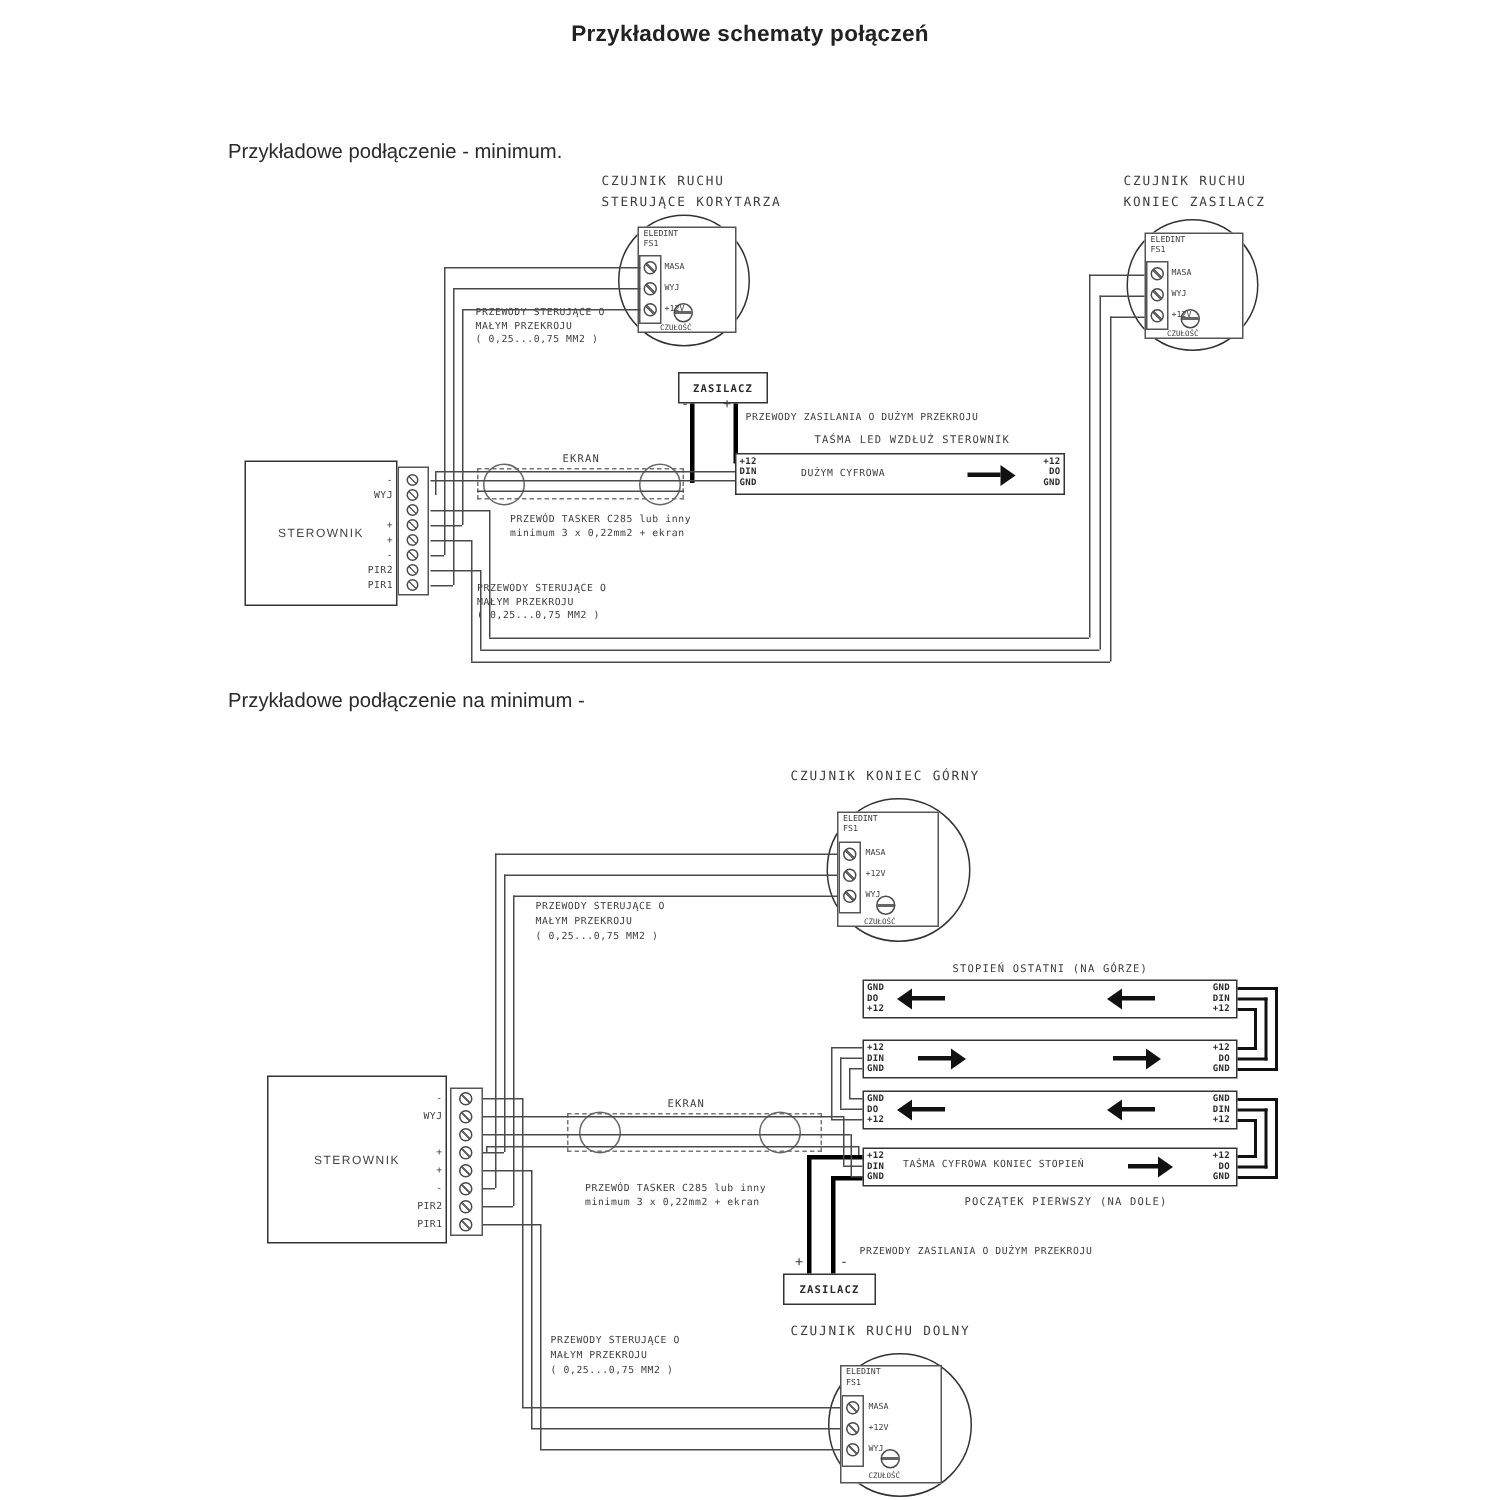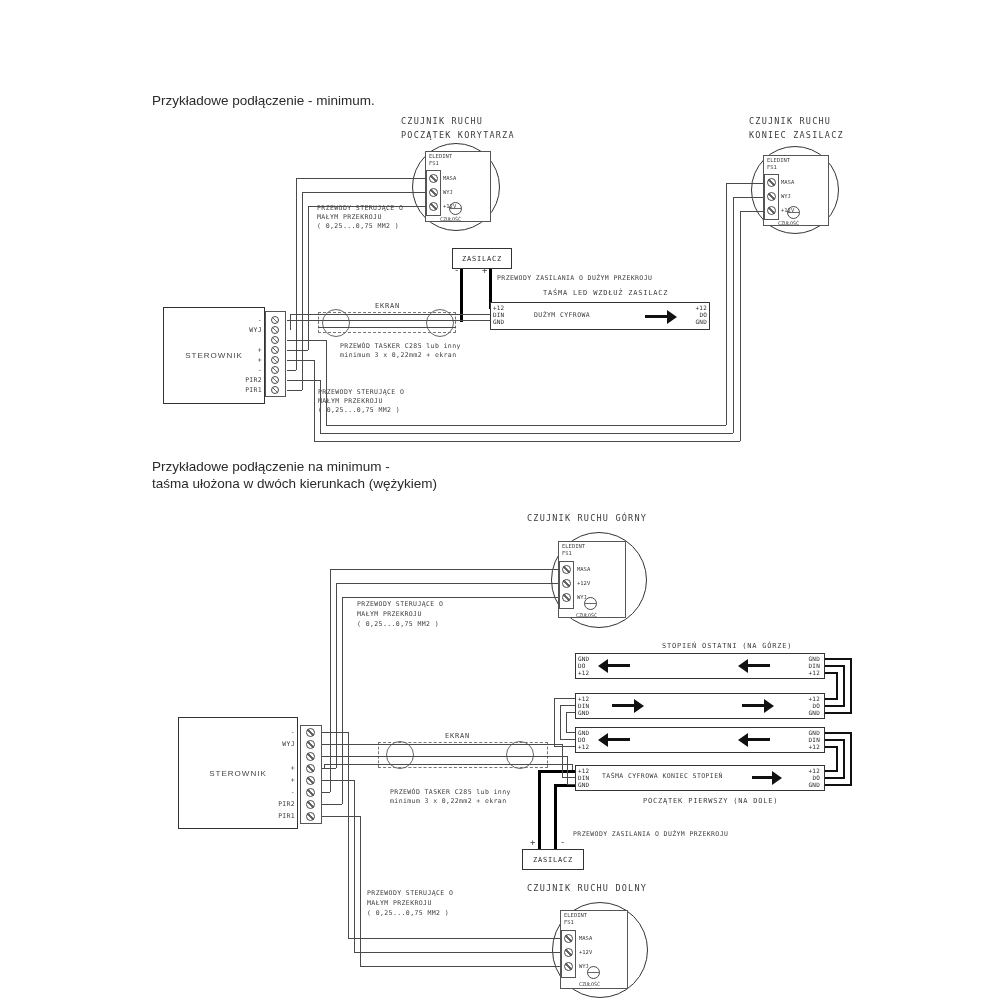--- a/index.html
+++ b/index.html
@@ -11,21 +11,21 @@
   .title { position:absolute; left:0; right:0; text-align:center; font-family:"Liberation Sans",sans-serif;
            font-size:15px; font-weight:bold; color:#222; letter-spacing:.2px; }
   .h2 { position:absolute; font-family:"Liberation Sans",sans-serif; font-size:13.5px; color:#2a2a2a; white-space:nowrap; }
   
   .t8 { font-size:8.5px; letter-spacing:1.2px; }
   .t7 { font-size:7px; letter-spacing:.8px; }
   .t65 { font-size:6.5px; letter-spacing:.4px; }
   .t6 { font-size:6px; letter-spacing:.2px; }
   .t55 { font-size:5.5px; letter-spacing:0; }
   .t5 { font-size:5px; letter-spacing:0; }
-  .bold { font-weight:normal; color:#2a2a2a; }
+  .bold { font-weight:bold; color:#2a2a2a; }
   
   .w { position:absolute; background:#4a4a4a; }
   .w2 { position:absolute; background:#111; }
   .wt { position:absolute; background:#000; }
   
   .box { position:absolute; border:1.5px solid #333; background:#fff; }
   .box1 { position:absolute; border:1px solid #555; background:#fff; }
   .dash { position:absolute; border:1px dashed #777; background:transparent; }
   .circle { position:absolute; border:1.5px solid #333; border-radius:50%; background:#fff; }
   .ccirc { position:absolute; border:1px solid #666; border-radius:50%; background:transparent; }
@@ -43,25 +43,26 @@
                    border-right:10px solid #111; border-top:7px solid transparent; border-bottom:7px solid transparent; }
   .ctr { display:flex; align-items:center; justify-content:center; }
   .ctrl-lbl { position:absolute; width:40px; text-align:right; font-size:6.5px; letter-spacing:.3px; }
   .ra { text-align:right; }
 </style>
 </head>
 <body>
 
 <div id="page">
 
+  <div class="title" style="top:14px">Przykładowe schematy połączeń</div>
 
   <div class="h2" style="left:152px;top:93px">Przykładowe podłączenie - minimum.</div>
 
   <div class="abs t8" style="left:401px;top:116px">CZUJNIK RUCHU</div>
-  <div class="abs t8" style="left:401px;top:130px">POCZĄTEK KORYTARZA</div>
+  <div class="abs t8" style="left:401px;top:130px">STERUJĄCE KORYTARZA</div>
   <div class="circle" style="left:412px;top:143px;width:88px;height:88px"></div>
   <div class="box1" style="left:425px;top:151px;width:66px;height:71px"></div>
   <div class="abs t55" style="left:429px;top:153px">ELEDINT</div>
   <div class="abs t55" style="left:429px;top:160px">FS1</div>
   <div class="box1" style="left:426px;top:170px;width:15px;height:46px"></div>
   <div class="term" style="left:429px;top:174px"></div>
   <div class="term" style="left:429px;top:188px"></div>
   <div class="term" style="left:429px;top:202px"></div>
   <div class="abs t55" style="left:443px;top:175px">MASA</div>
   <div class="abs t55" style="left:443px;top:189px">WYJ</div>
@@ -87,21 +88,21 @@
 
   <div class="box ctr" style="left:452px;top:248px;width:60px;height:21px">
     <span class="t7 bold">ZASILACZ</span>
   </div>
   <div class="abs" style="left:454px;top:265px;font-size:9px">-</div>
   <div class="abs" style="left:482px;top:265px;font-size:9px">+</div>
   <div class="wt" style="left:460px;top:269px;width:3px;height:53px"></div>
   <div class="wt" style="left:489px;top:269px;width:3px;height:40px"></div>
   <div class="abs t65" style="left:497px;top:274px">PRZEWODY ZASILANIA O DUŻYM PRZEKROJU</div>
 
-  <div class="abs t7" style="left:543px;top:289px">TAŚMA LED WZDŁUŻ ZASILACZ</div>
+  <div class="abs t7" style="left:543px;top:289px">TAŚMA LED WZDŁUŻ STEROWNIK</div>
   <div class="box" style="left:490px;top:302px;width:220px;height:28px"></div>
   <div class="abs t6 bold" style="left:493px;top:304px">+12</div>
   <div class="abs t6 bold" style="left:493px;top:311px">DIN</div>
   <div class="abs t6 bold" style="left:493px;top:318px">GND</div>
   <div class="abs t65" style="left:534px;top:311px">DUŻYM CYFROWA</div>
   <div class="arw r" style="left:645px;top:315px;width:22px"></div>
   <div class="abs t6 bold ra" style="left:683px;top:304px;width:24px">+12</div>
   <div class="abs t6 bold ra" style="left:683px;top:311px;width:24px">DO</div>
   <div class="abs t6 bold ra" style="left:683px;top:318px;width:24px">GND</div>
 
@@ -163,42 +164,41 @@
   <div class="w" style="left:314px;top:360px;width:1px;height:81px"></div>
   <div class="w" style="left:287px;top:340px;width:39px;height:1px"></div>
   <div class="w" style="left:287px;top:380px;width:33px;height:1px"></div>
   <div class="w" style="left:287px;top:360px;width:27px;height:1px"></div>
   <div class="w" style="left:290px;top:314px;width:200px;height:1px"></div>
   <div class="w" style="left:290px;top:314px;width:1px;height:16px"></div>
   <div class="w" style="left:287px;top:320px;width:203px;height:1px"></div>
   <div class="w" style="left:318px;top:327px;width:138px;height:1px"></div>
 
   <div class="h2" style="left:152px;top:459px">Przykładowe podłączenie na minimum -</div>
-  <div class="h2" style="left:152px;top:476px">taśma ułożona w dwóch kierunkach (wężykiem)</div>
-
-  <div class="abs t8" style="left:527px;top:513px">CZUJNIK RUCHU GÓRNY</div>
+
+  <div class="abs t8" style="left:527px;top:513px">CZUJNIK KONIEC GÓRNY</div>
   <div class="circle" style="left:551px;top:532px;width:96px;height:96px"></div>
   <div class="box1" style="left:558px;top:541px;width:68px;height:77px"></div>
   <div class="abs t55" style="left:562px;top:543px">ELEDINT</div>
   <div class="abs t55" style="left:562px;top:550px">FS1</div>
   <div class="box1" style="left:559px;top:561px;width:15px;height:48px"></div>
   <div class="term" style="left:562px;top:565px"></div>
   <div class="term" style="left:562px;top:579px"></div>
   <div class="term" style="left:562px;top:593px"></div>
   <div class="abs t55" style="left:577px;top:566px">MASA</div>
   <div class="abs t55" style="left:577px;top:580px">+12V</div>
   <div class="abs t55" style="left:577px;top:594px">WYJ</div>
   <div class="pot" style="left:584px;top:597px"></div>
   <div class="abs t5" style="left:576px;top:612px">CZUŁOŚĆ</div>
 
   <div class="abs t65" style="left:357px;top:600px">PRZEWODY STERUJĄCE O</div>
   <div class="abs t65" style="left:357px;top:610px">MAŁYM PRZEKROJU</div>
   <div class="abs t65" style="left:357px;top:620px">( 0,25...0,75 MM2 )</div>
 
-  <div class="abs t7" style="left:662px;top:642px">STOPIEŃ OSTATNI (NA GÓRZE)</div>
+  <div class="abs t7" style="left:635px;top:642px">STOPIEŃ OSTATNI (NA GÓRZE)</div>
   <div class="box" style="left:575px;top:653px;width:250px;height:26px"></div>
   <div class="abs t6 bold" style="left:578px;top:655px">GND</div>
   <div class="abs t6 bold" style="left:578px;top:662px">DO</div>
   <div class="abs t6 bold" style="left:578px;top:669px">+12</div>
   <div class="arw l" style="left:608px;top:664px;width:22px"></div>
   <div class="arw l" style="left:748px;top:664px;width:22px"></div>
   <div class="abs t6 bold ra" style="left:795px;top:655px;width:25px">GND</div>
   <div class="abs t6 bold ra" style="left:795px;top:662px;width:25px">DIN</div>
   <div class="abs t6 bold ra" style="left:795px;top:669px;width:25px">+12</div>
 

